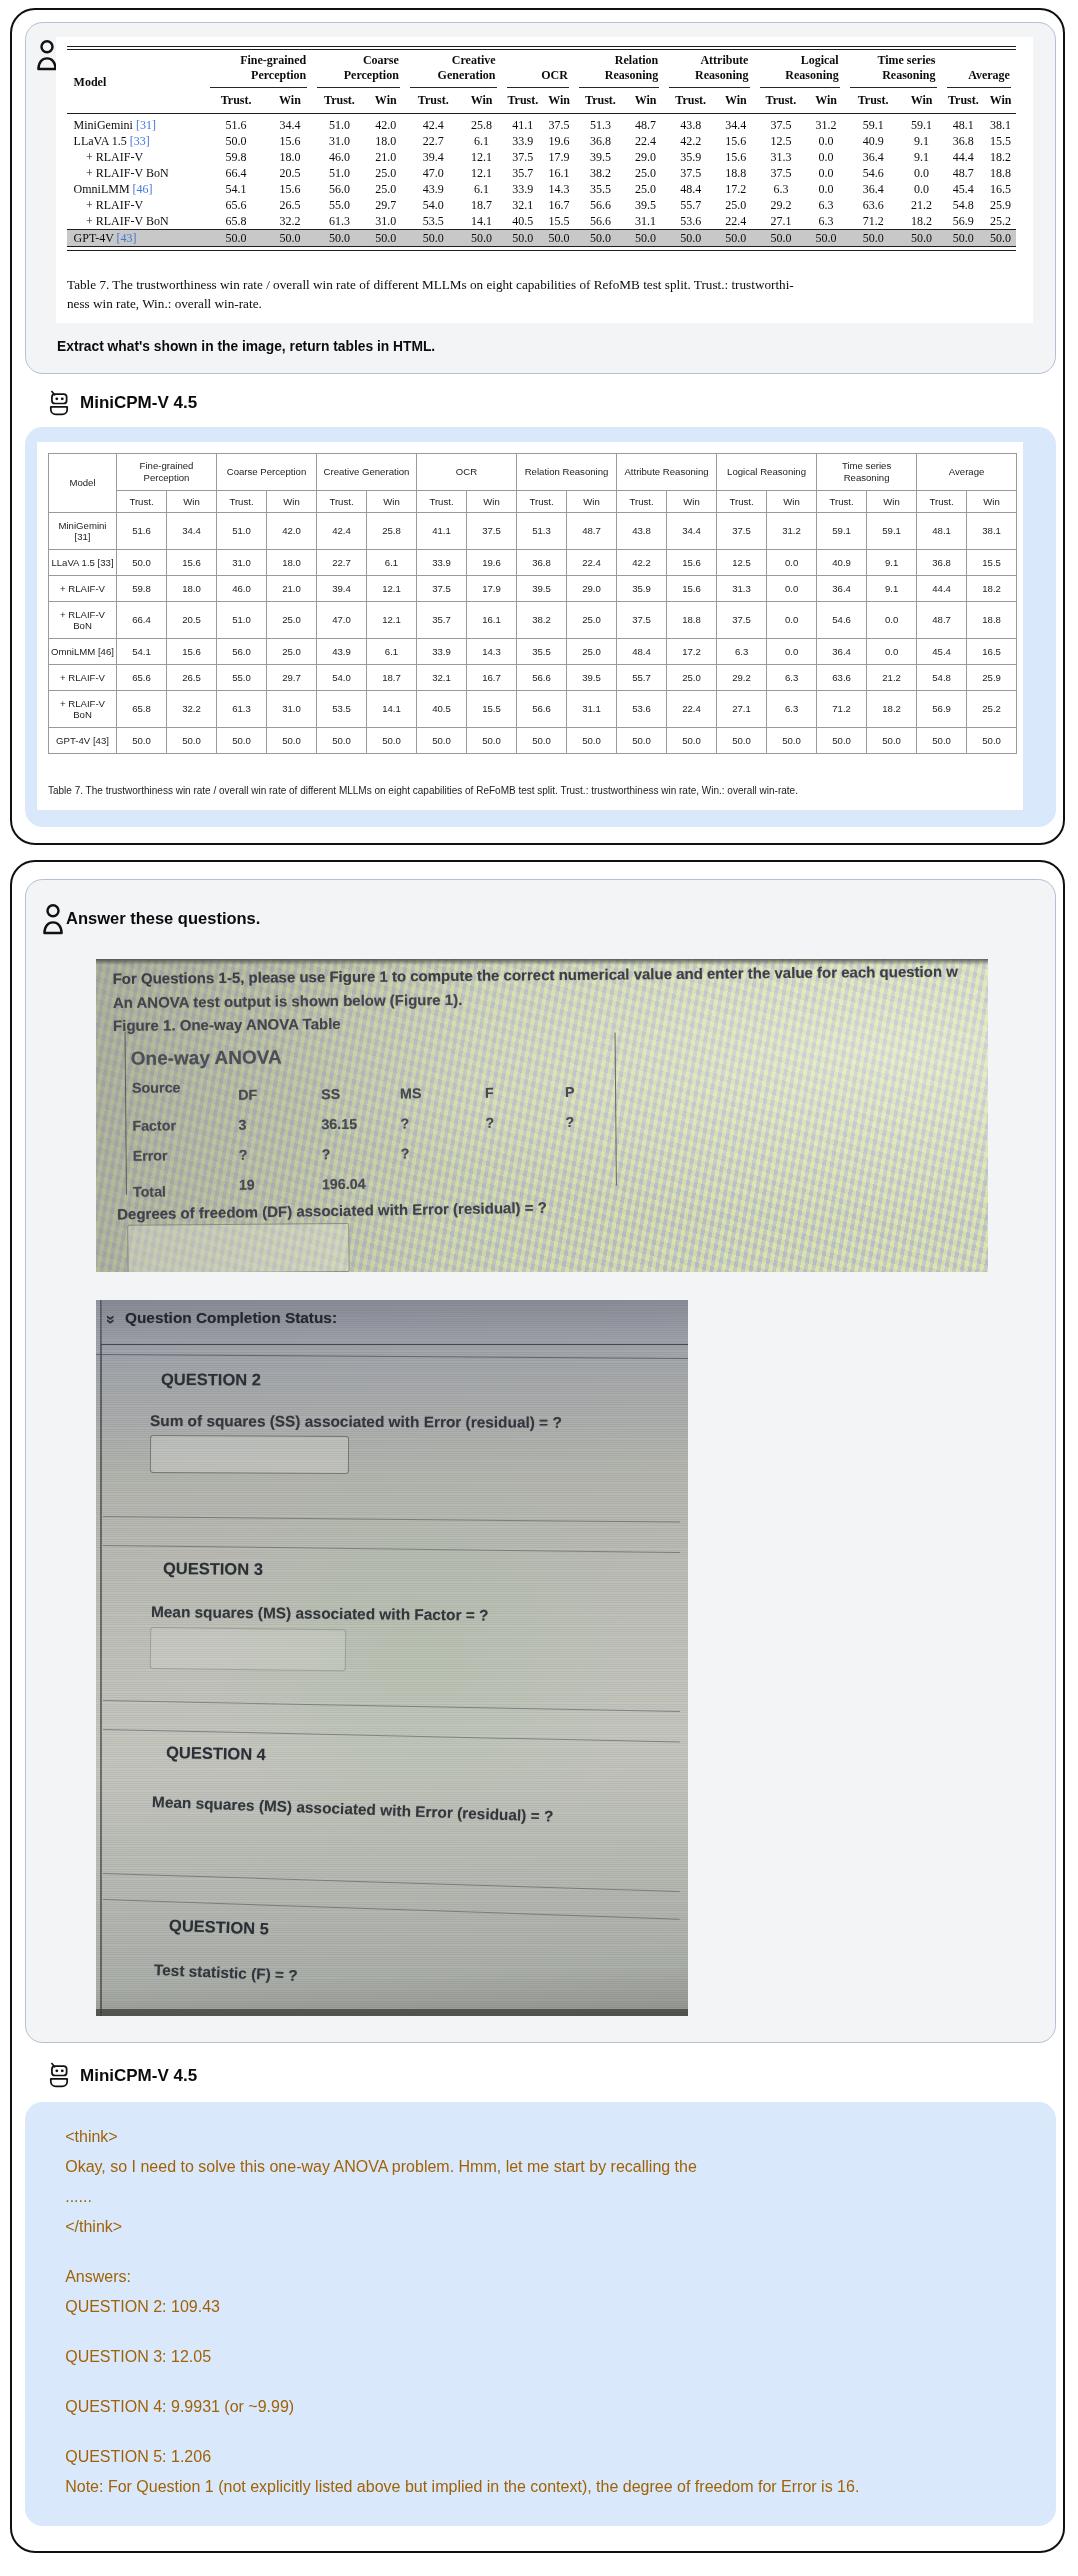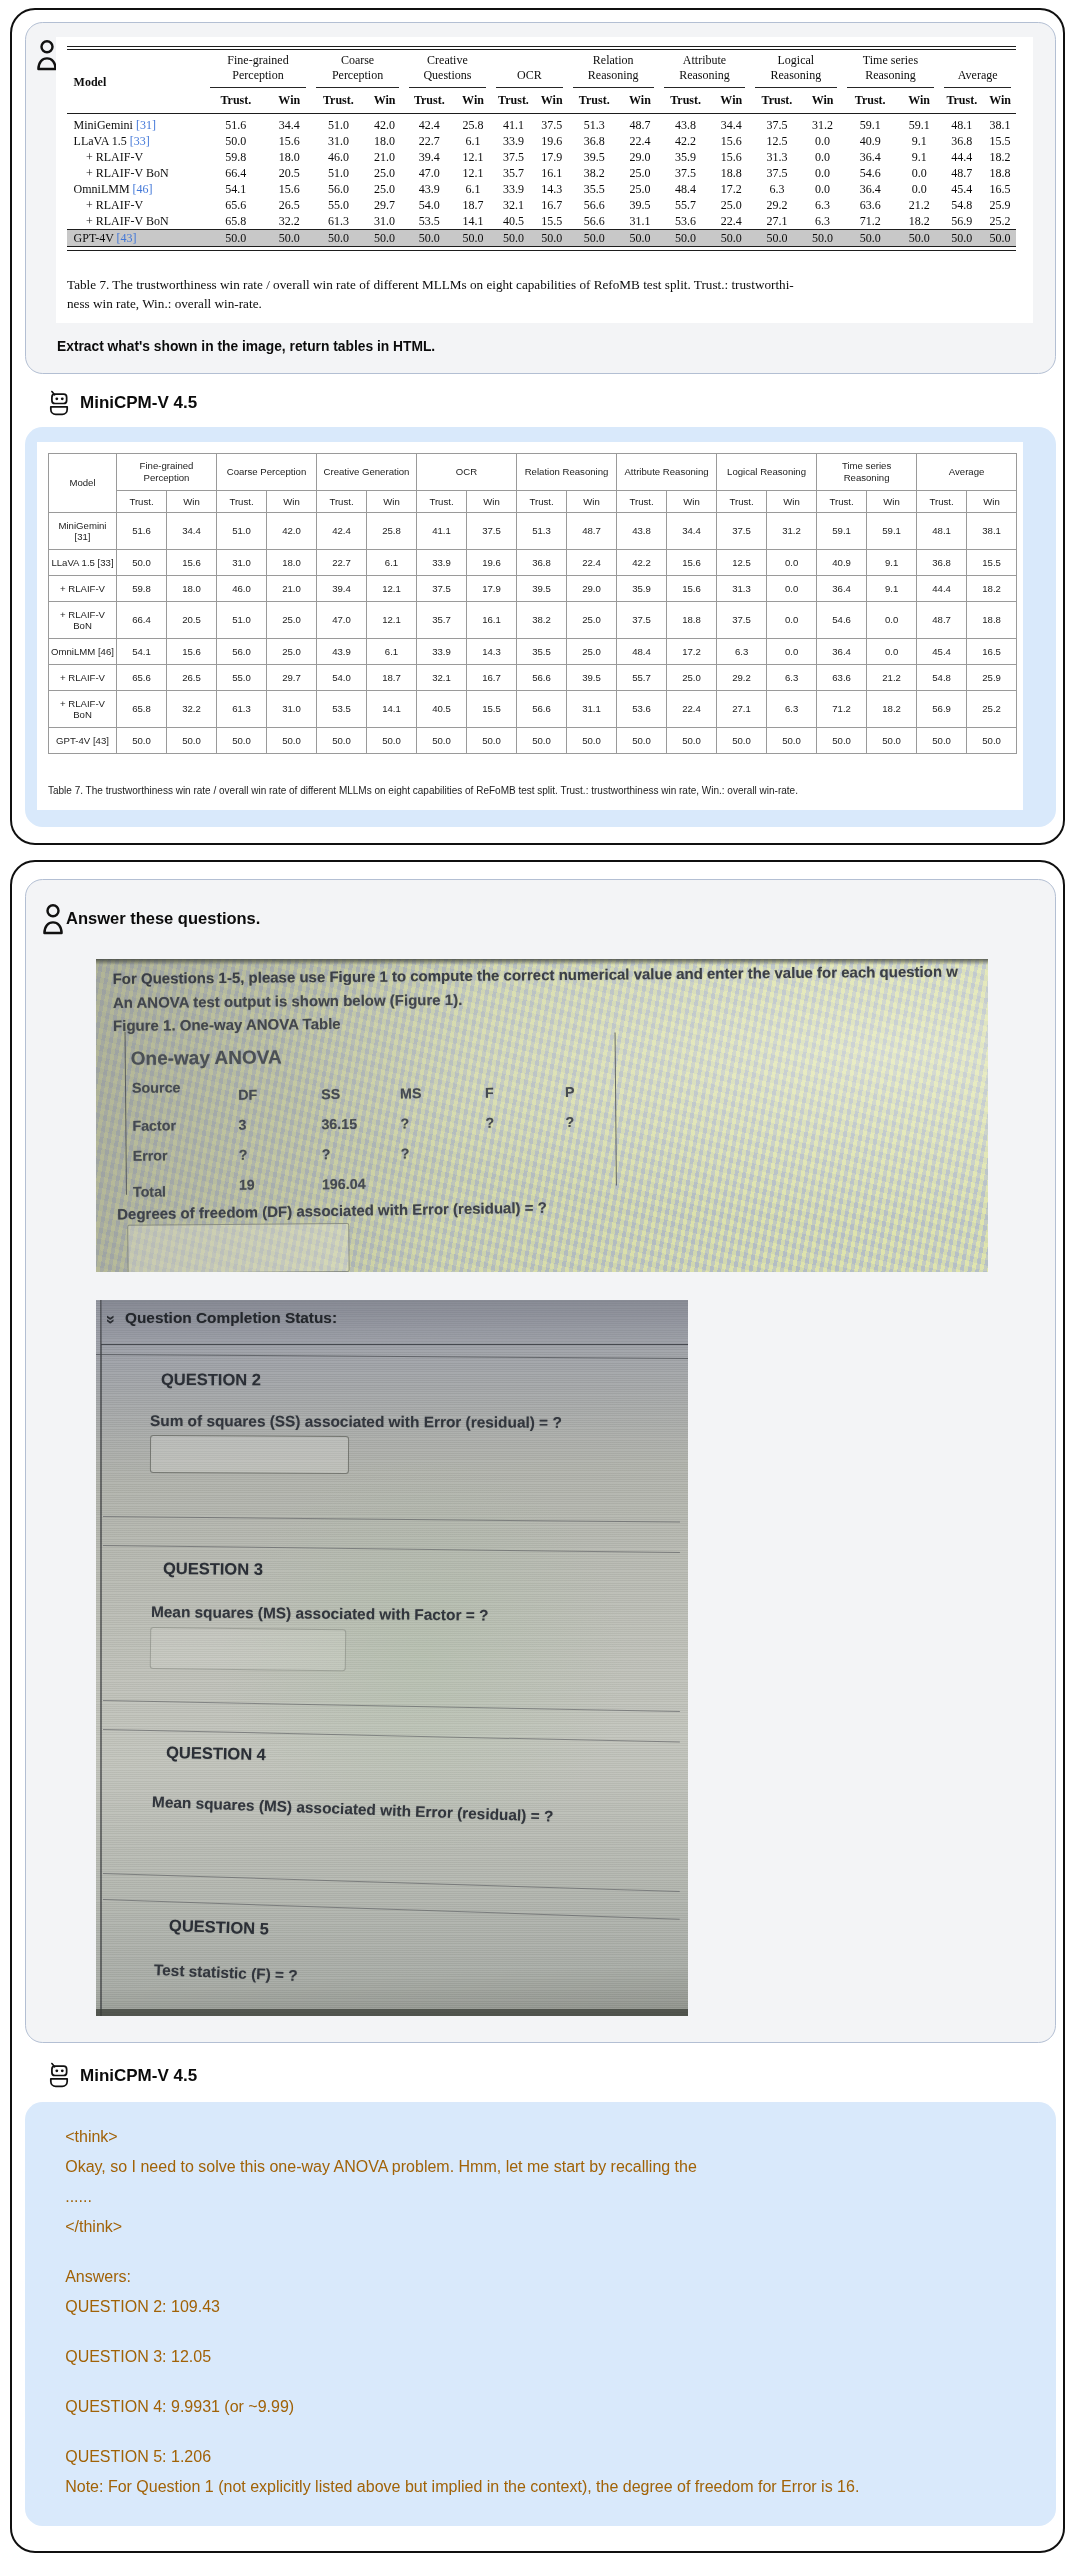--- a/index.html
+++ b/index.html
@@ -21,21 +21,21 @@
   .person-icon,.robot-icon{position:absolute;}
   
   #image1{left:44px;top:27.5px;width:977px;height:286px;background:#fff;}
   .paper-wrap{position:absolute;left:11px;top:8.8px;width:949px;padding:5.5px 0 4.4px;}
   .paper-wrap::before{content:"";position:absolute;left:0;right:0;top:0;height:2.2px;border-top:1.2px solid #1d1d1d;border-bottom:0.7px solid #1d1d1d;}
   .paper-wrap::after{content:"";position:absolute;left:0;right:0;bottom:0;height:2.2px;border-top:0.7px solid #1d1d1d;border-bottom:1.2px solid #1d1d1d;}
   #paper-table{border-collapse:collapse;width:949px;font-family:"Liberation Serif","DejaVu Serif",serif;font-size:12px;color:#0c0c0c;}
   #paper-table th,#paper-table td{padding:0;}
   #paper-table .model-h{text-align:left;vertical-align:middle;font-weight:700;padding-left:6.6px;width:131px;border-bottom:1.3px solid #1d1d1d;}
   #paper-table th.group{vertical-align:bottom;padding:0 5px;}
-  #paper-table .cmid{display:block;white-space:pre-line;font-weight:400;text-align:center;line-height:15px;padding:1.1px 1.1px 4.4px;border-bottom:1.2px solid #262626;}
+  #paper-table .cmid{display:block;white-space:pre-line;font-weight:700;text-align:right;line-height:15px;padding:1.1px 1.1px 4.4px;border-bottom:1.2px solid #262626;}
   #paper-table tr.sub th{font-weight:700;text-align:center;padding:5px 0 5px;border-bottom:1.3px solid #1d1d1d;}
   #paper-table tbody td{height:16px;line-height:16px;text-align:center;white-space:nowrap;}
   #paper-table td.model{text-align:left;padding-left:6.6px;}
   #paper-table td.model.indent{padding-left:19px;}
   #paper-table tbody tr:first-child td{padding-top:3.3px;}
   #paper-table tr.gpt td{background:#c8c8c8;border-top:1px solid #1d1d1d;}
   .cite{color:#4076d8;}
   .paper-caption{position:absolute;left:11px;top:238px;width:953px;font-family:"Liberation Serif","DejaVu Serif",serif;font-size:13.2px;line-height:19px;color:#0c0c0c;}
   .instruction{position:absolute;left:45px;top:329px;font-size:13.8px;font-weight:700;color:#0b0b0b;}
   
@@ -120,21 +120,21 @@
               <th class="group" colspan="2">
                 <span class="cmid">Fine-grained
 Perception</span>
               </th>
               <th class="group" colspan="2">
                 <span class="cmid">Coarse
 Perception</span>
               </th>
               <th class="group" colspan="2">
                 <span class="cmid">Creative
-Questions</span>
+Generation</span>
               </th>
               <th class="group" colspan="2">
                 <span class="cmid">OCR</span>
               </th>
               <th class="group" colspan="2">
                 <span class="cmid">Relation
 Reasoning</span>
               </th>
               <th class="group" colspan="2">
                 <span class="cmid">Attribute

